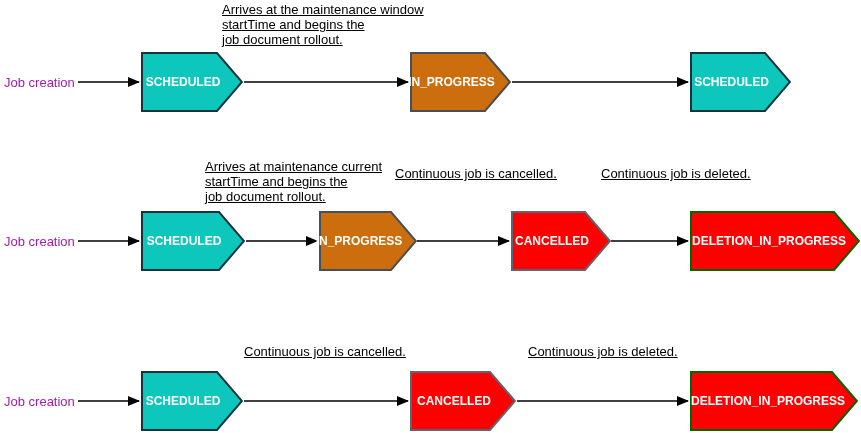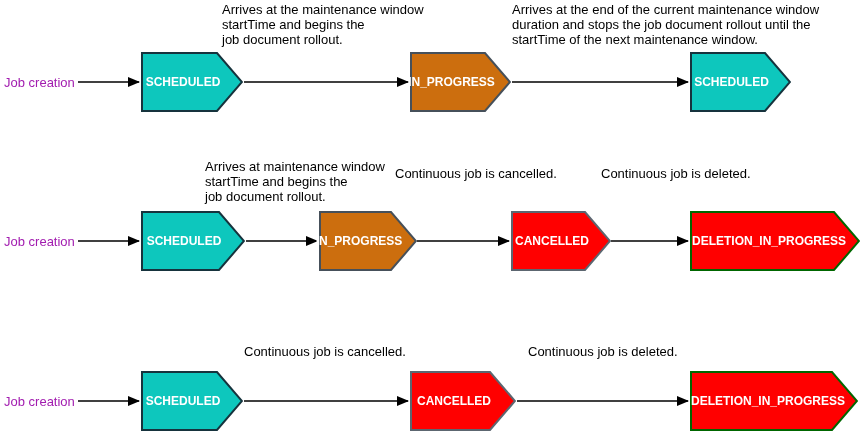--- a/index.html
+++ b/index.html
@@ -16,20 +16,21 @@
     position:absolute; left:2px; top:0; bottom:0; right:20px;
     display:flex; align-items:center; justify-content:center;
     color:#ffffff; font-weight:bold; font-size:12px; white-space:nowrap;
   }
   .source-label {
     position:absolute; font-size:13px; color:#a21caf; white-space:nowrap;
   }
   .annotation {
     position:absolute; font-size:13px; line-height:15px; color:#000000;
     white-space:pre-line;
+    text-decoration:underline;
   }
 </style>
 </head>
 <body>
 
 <div id="canvas">
 
   <svg id="arrow-layer" width="861" height="433" viewBox="0 0 861 433">
     <defs>
       <marker id="ah" markerWidth="12" markerHeight="10" refX="11" refY="5" orient="auto" markerUnits="userSpaceOnUse">
@@ -51,23 +52,20 @@
       <line x1="244" y1="401" x2="408" y2="401" marker-end="url(#ah)"></line>
       <line x1="517" y1="401" x2="688" y2="401" marker-end="url(#ah)"></line>
     </g>
   </svg>
 
   <div class="source-label" style="left:4px; top:75px;">Job creation</div>
 
   <div class="annotation" style="left:222px; top:2px;">Arrives at the maintenance window
 startTime and begins the
 job document rollout.</div>
-  <div class="annotation" style="left:512px; top:2px;">Arrives at the end of the current maintenance window
-duration and stops the job document rollout until the
-startTime of the next maintenance window.</div>
 
   <div class="state" style="left:141px; top:52px; width:102px;">
     <svg width="102" height="60" viewBox="0 0 102 60">
         <polygon points="1,1 76,1 101,30 76,59 1,59" stroke-width="2" fill="#0DC7BD" stroke="#16333D"></polygon>
       </svg>
     <span class="state-label">SCHEDULED</span>
   </div>
   <div class="state" style="left:410px; top:52px; width:101px;">
     <svg width="101" height="60" viewBox="0 0 101 60">
         <polygon points="1,1 75,1 100,30 75,59 1,59" stroke-width="2" fill="#CC6E0E" stroke="#46505A"></polygon>
@@ -76,21 +74,21 @@
   </div>
   <div class="state" style="left:690px; top:52px; width:101px;">
     <svg width="101" height="60" viewBox="0 0 101 60">
         <polygon points="1,1 75,1 100,30 75,59 1,59" stroke-width="2" fill="#0DC7BD" stroke="#16333D"></polygon>
       </svg>
     <span class="state-label">SCHEDULED</span>
   </div>
 
   <div class="source-label" style="left:4px; top:234px;">Job creation</div>
 
-  <div class="annotation" style="left:205px; top:159px;">Arrives at maintenance window
+  <div class="annotation" style="left:205px; top:159px;">Arrives at maintenance current
 startTime and begins the
 job document rollout.</div>
   <div class="annotation" style="left:395px; top:166px;">Continuous job is cancelled.</div>
   <div class="annotation" style="left:601px; top:166px;">Continuous job is deleted.</div>
 
   <div class="state" style="left:141px; top:211px; width:104px;">
     <svg width="104" height="60" viewBox="0 0 104 60">
         <polygon points="1,1 78,1 103,30 78,59 1,59" stroke-width="2" fill="#0DC7BD" stroke="#16333D"></polygon>
       </svg>
     <span class="state-label">SCHEDULED</span>

